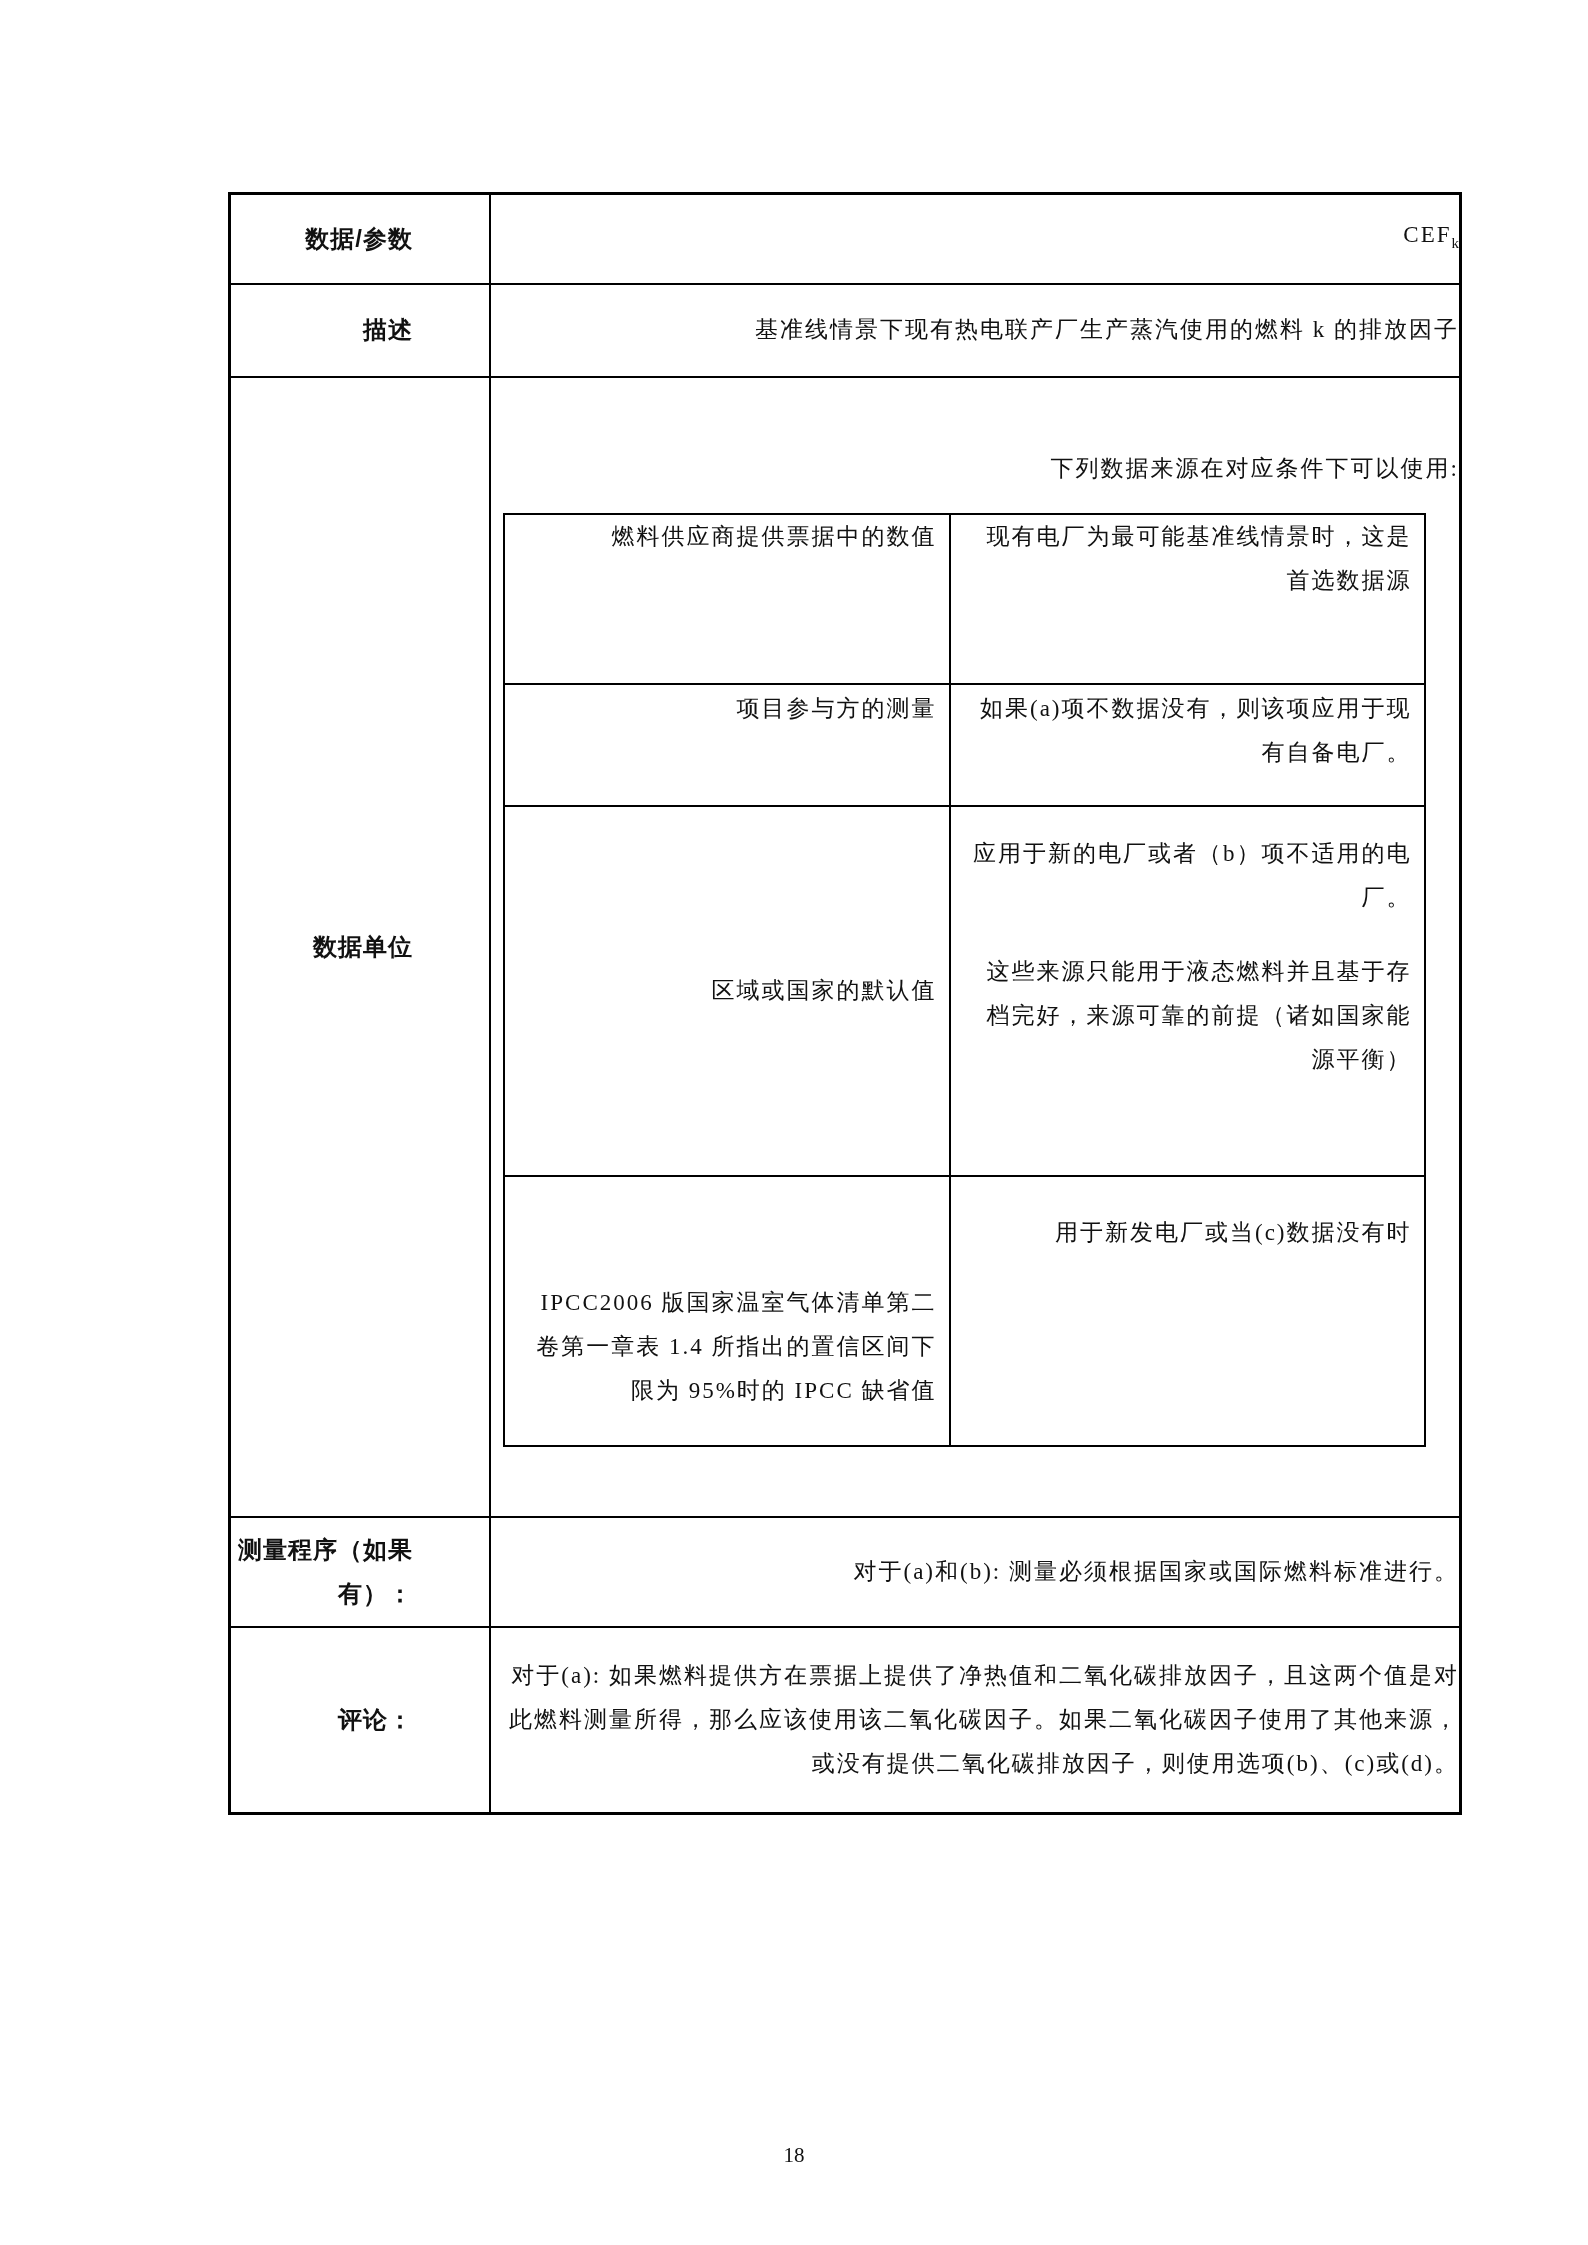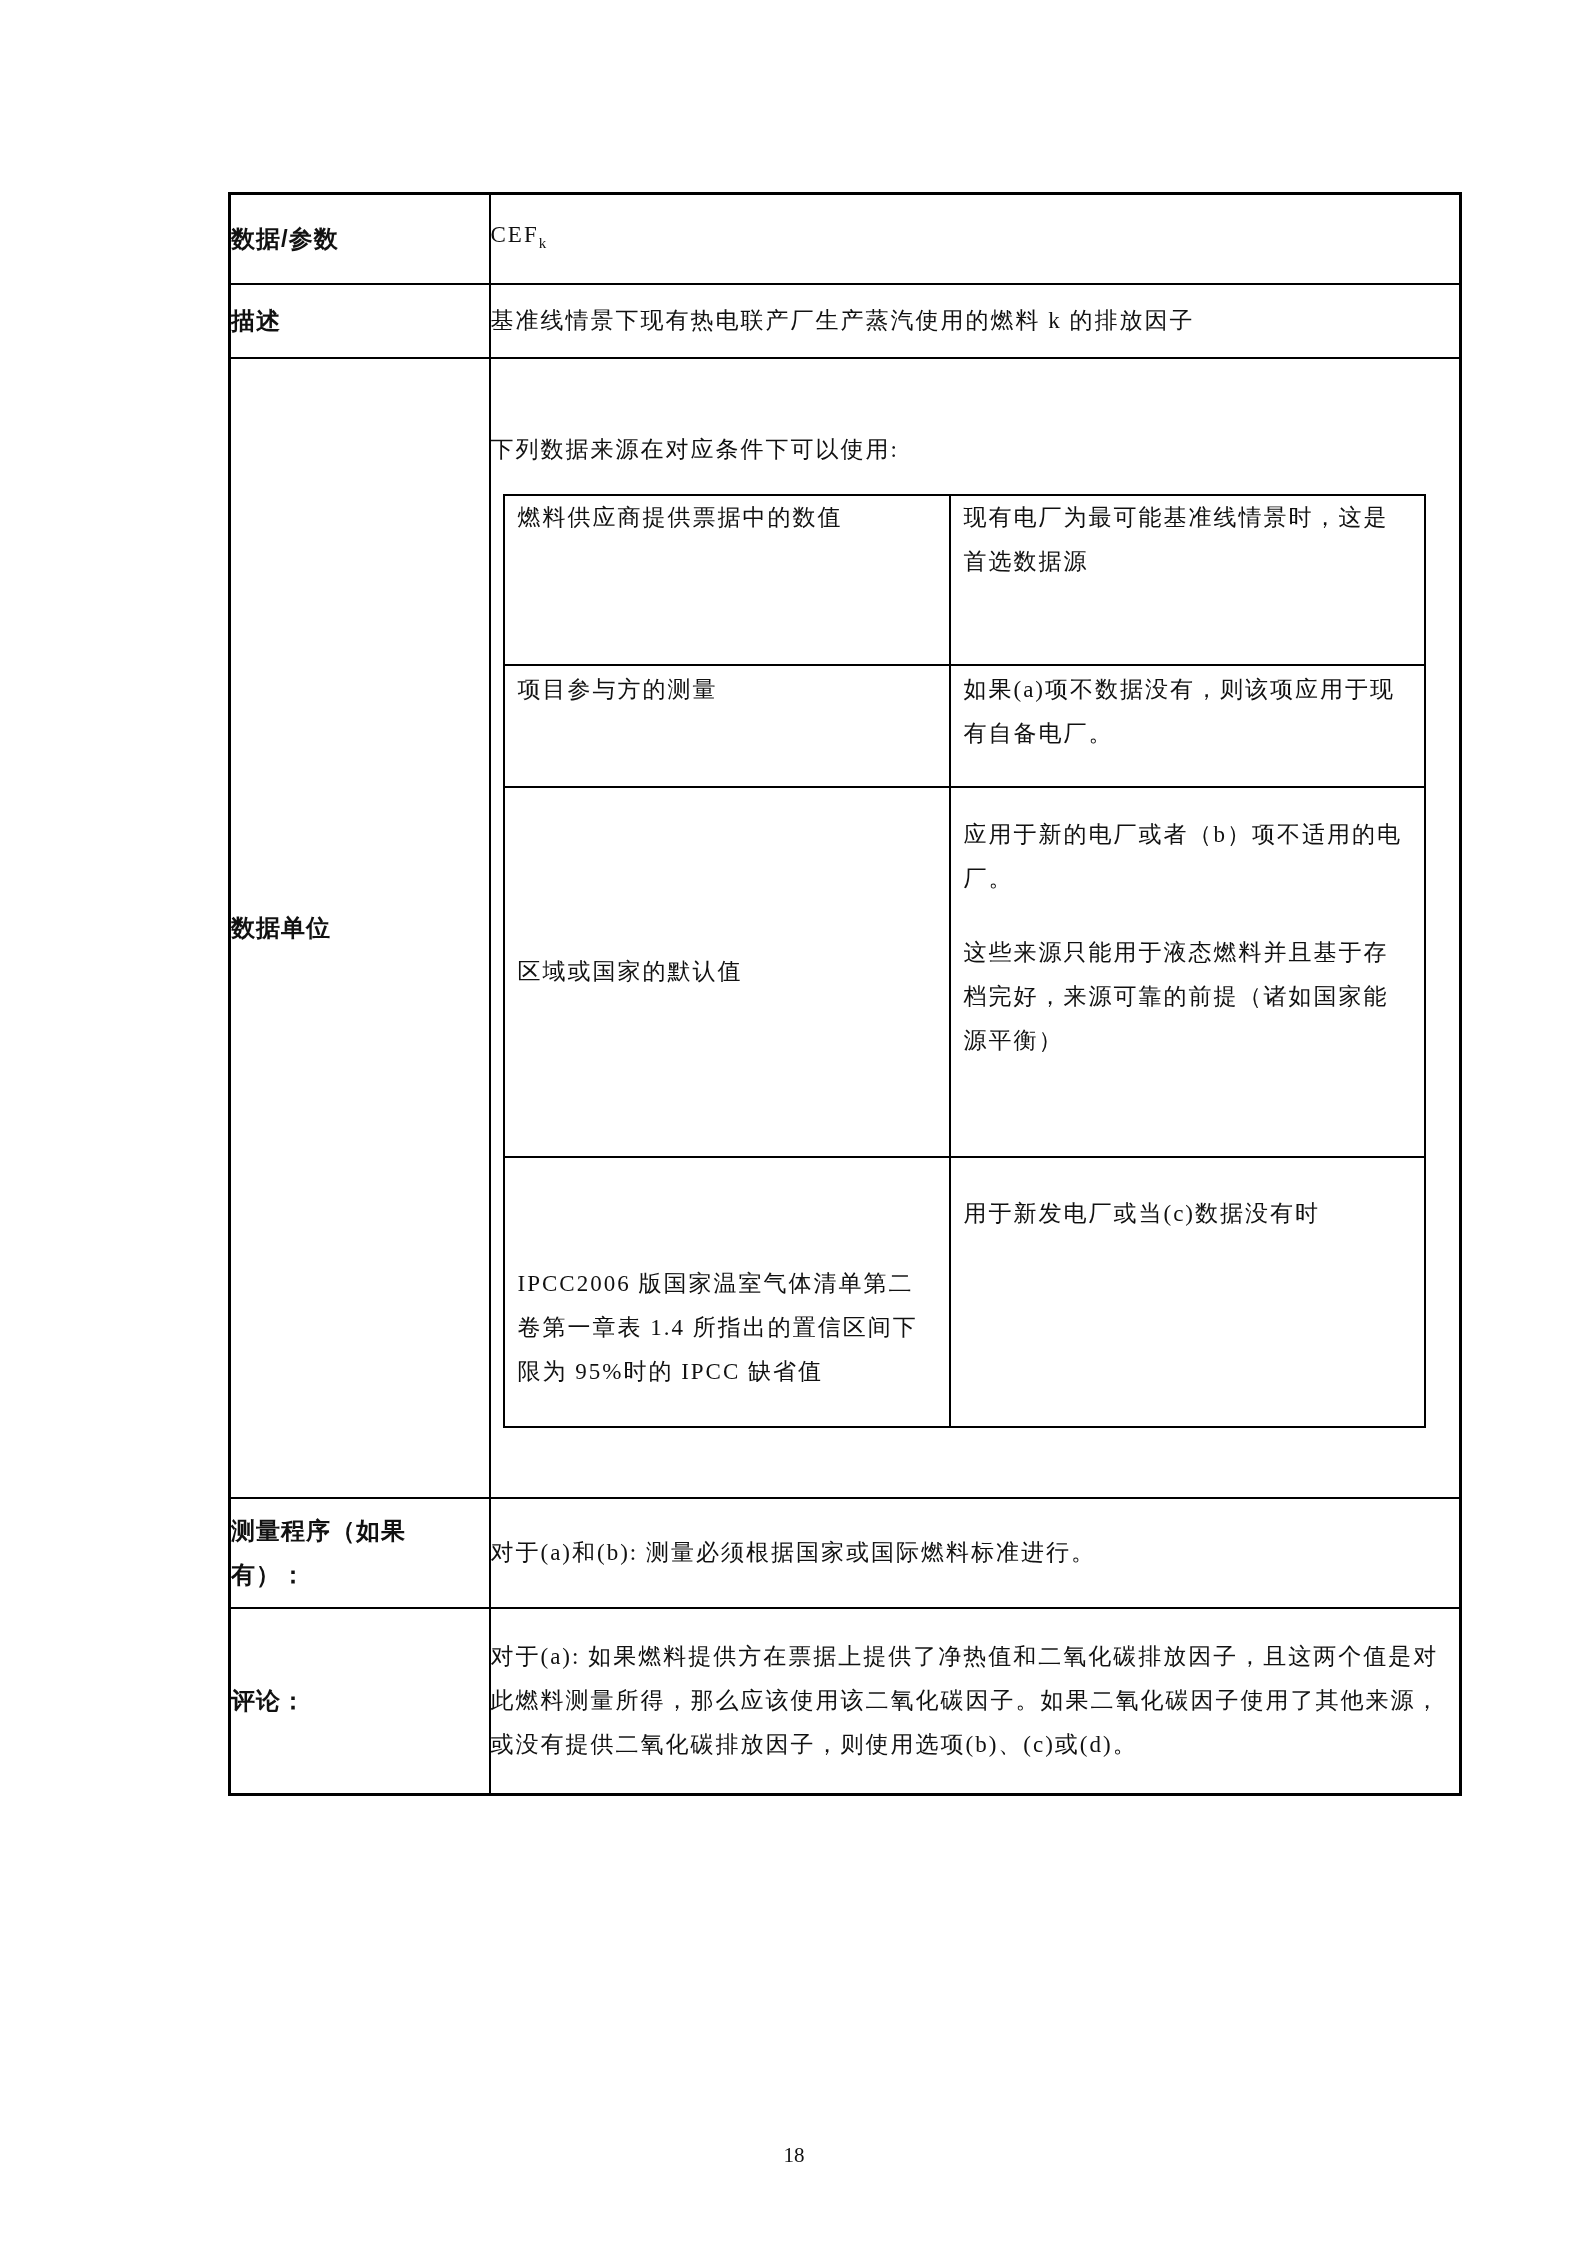--- a/index.html
+++ b/index.html
@@ -10,20 +10,21 @@
     font-family:"Liberation Serif","DejaVu Serif",serif;
     color:#111;
   }
   .page{position:absolute;inset:0;}
 
   table.outer{
     position:absolute;left:228px;top:192px;
     width:1234px;
     border-collapse:collapse;
     table-layout:fixed;
+    text-align:right;
   }
   table.outer > tbody > tr > td{
     border:2px solid #000;
     vertical-align:middle;
     padding:0;
   }
   table.outer{border:3px solid #000;}
 
   td.olabel{padding-left:14px;}
   .olabel-inner{
@@ -93,21 +94,21 @@
       <tr style="height:90px">
         <td class="olabel">
           <div class="olabel-inner">数据/参数</div>
         </td>
         <td class="oval">
           <span class="vtext"><span>CEF</span><sub class="subs">k</sub></span>
         </td>
       </tr>
 
 
-      <tr style="height:74px">
+      <tr style="height:93px">
         <td class="olabel">
           <div class="olabel-inner">描述</div>
         </td>
         <td class="oval">
           <div class="vtext">基准线情景下现有热电联产厂生产蒸汽使用的燃料 k 的排放因子</div>
         </td>
       </tr>
 
       <tr class="vtop" style="height:1140px">
         <td class="olabel pt24">

